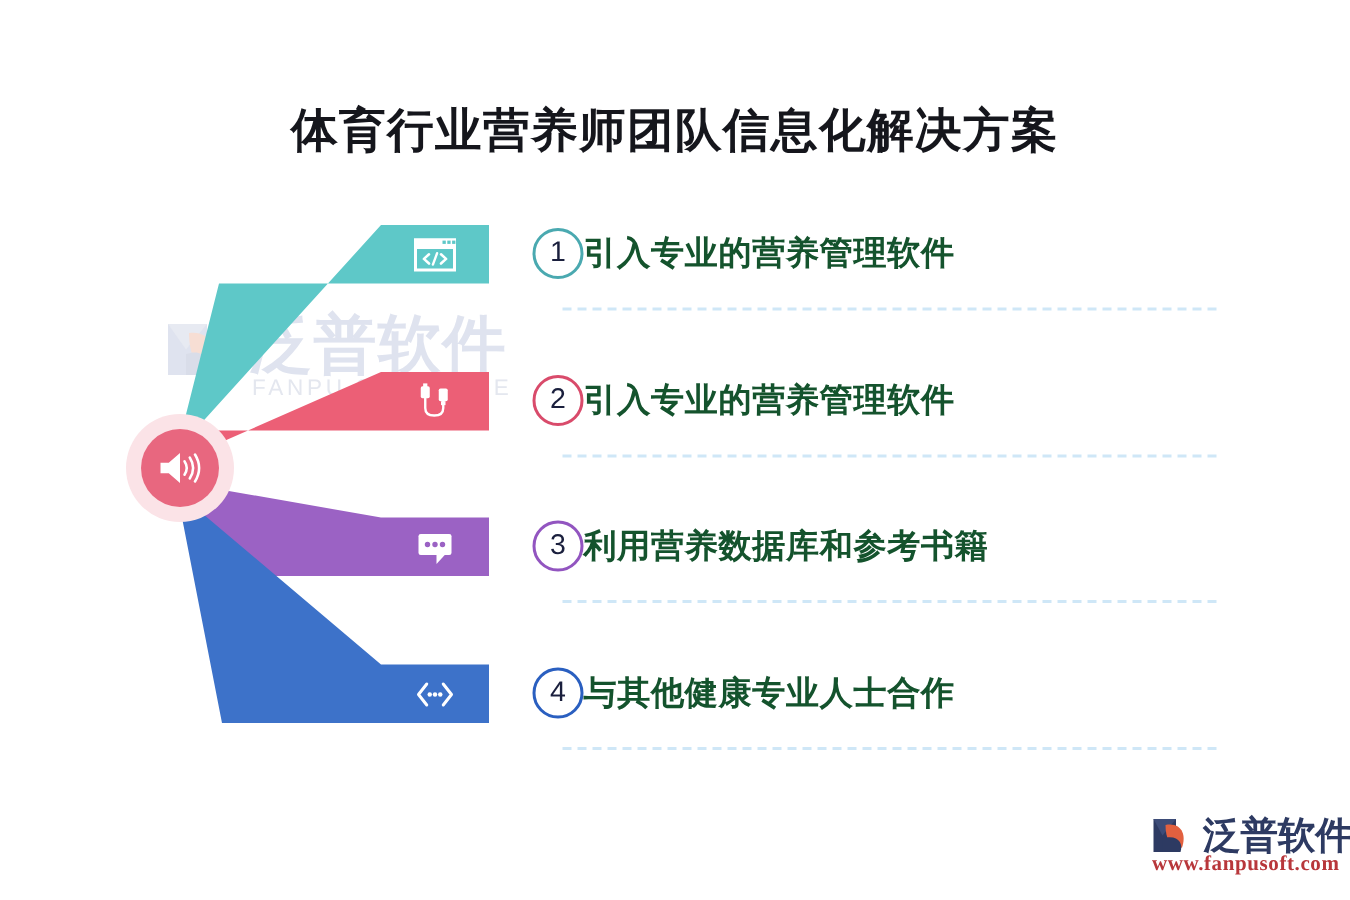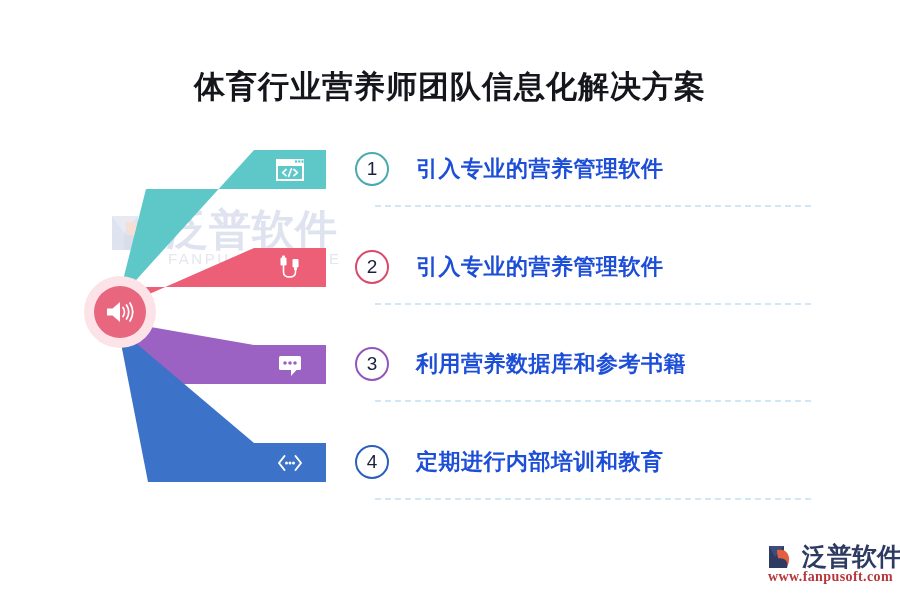--- a/index.html
+++ b/index.html
@@ -148,24 +148,23 @@
     align-items: center;
     justify-content: center;
     font-family: "Liberation Sans", "DejaVu Sans", sans-serif;
     font-size: 19px;
     color: #1a1f3d;
     flex: 0 0 auto;
     box-sizing: border-box;
     background: #ffffff;
   }
   .item-text {
-    margin-left: 27px;
     font-size: 22px;
     font-weight: bold;
-    color: #1d4ed8;
+    color: #14532d;
     letter-spacing: 0.5px;
     white-space: nowrap;
   }
   .divider {
     position: absolute;
     left: 375px;
     width: 436px;
     height: 0;
     border-top: 2px dashed #cfe7f7;
     z-index: 4;
@@ -303,21 +302,21 @@
   <div class="divider" style="top:303px;"></div>
 
   <div class="item" style="top:341px;">
     <div class="num-circle" style="border-color:#9255c0;">3</div>
     <div class="item-text">利用营养数据库和参考书籍</div>
   </div>
   <div class="divider" style="top:400px;"></div>
 
   <div class="item" style="top:439px;">
     <div class="num-circle" style="border-color:#2a5fc0;">4</div>
-    <div class="item-text">定期进行内部培训和教育</div>
+    <div class="item-text">与其他健康专业人士合作</div>
   </div>
   <div class="divider" style="top:498px;"></div>
 
   <div class="brand">
     <svg class="brand-mark" viewBox="0 0 33 28">
       <path d="M1 3 L16 3 L16 25 L1 25 Z" fill="#2d3a62"></path>
       <path d="M1 3 L16 3 L7 14 Z" fill="#3d4c78"></path>
       <path d="M9 7 C20 5 23 14 20 22 C14 25 9 18 9 7 Z" fill="#e2603f"></path>
       <path d="M7 16 C17 13 21 19 19 25 L7 25 Z" fill="#2d3a62"></path>
     </svg>

